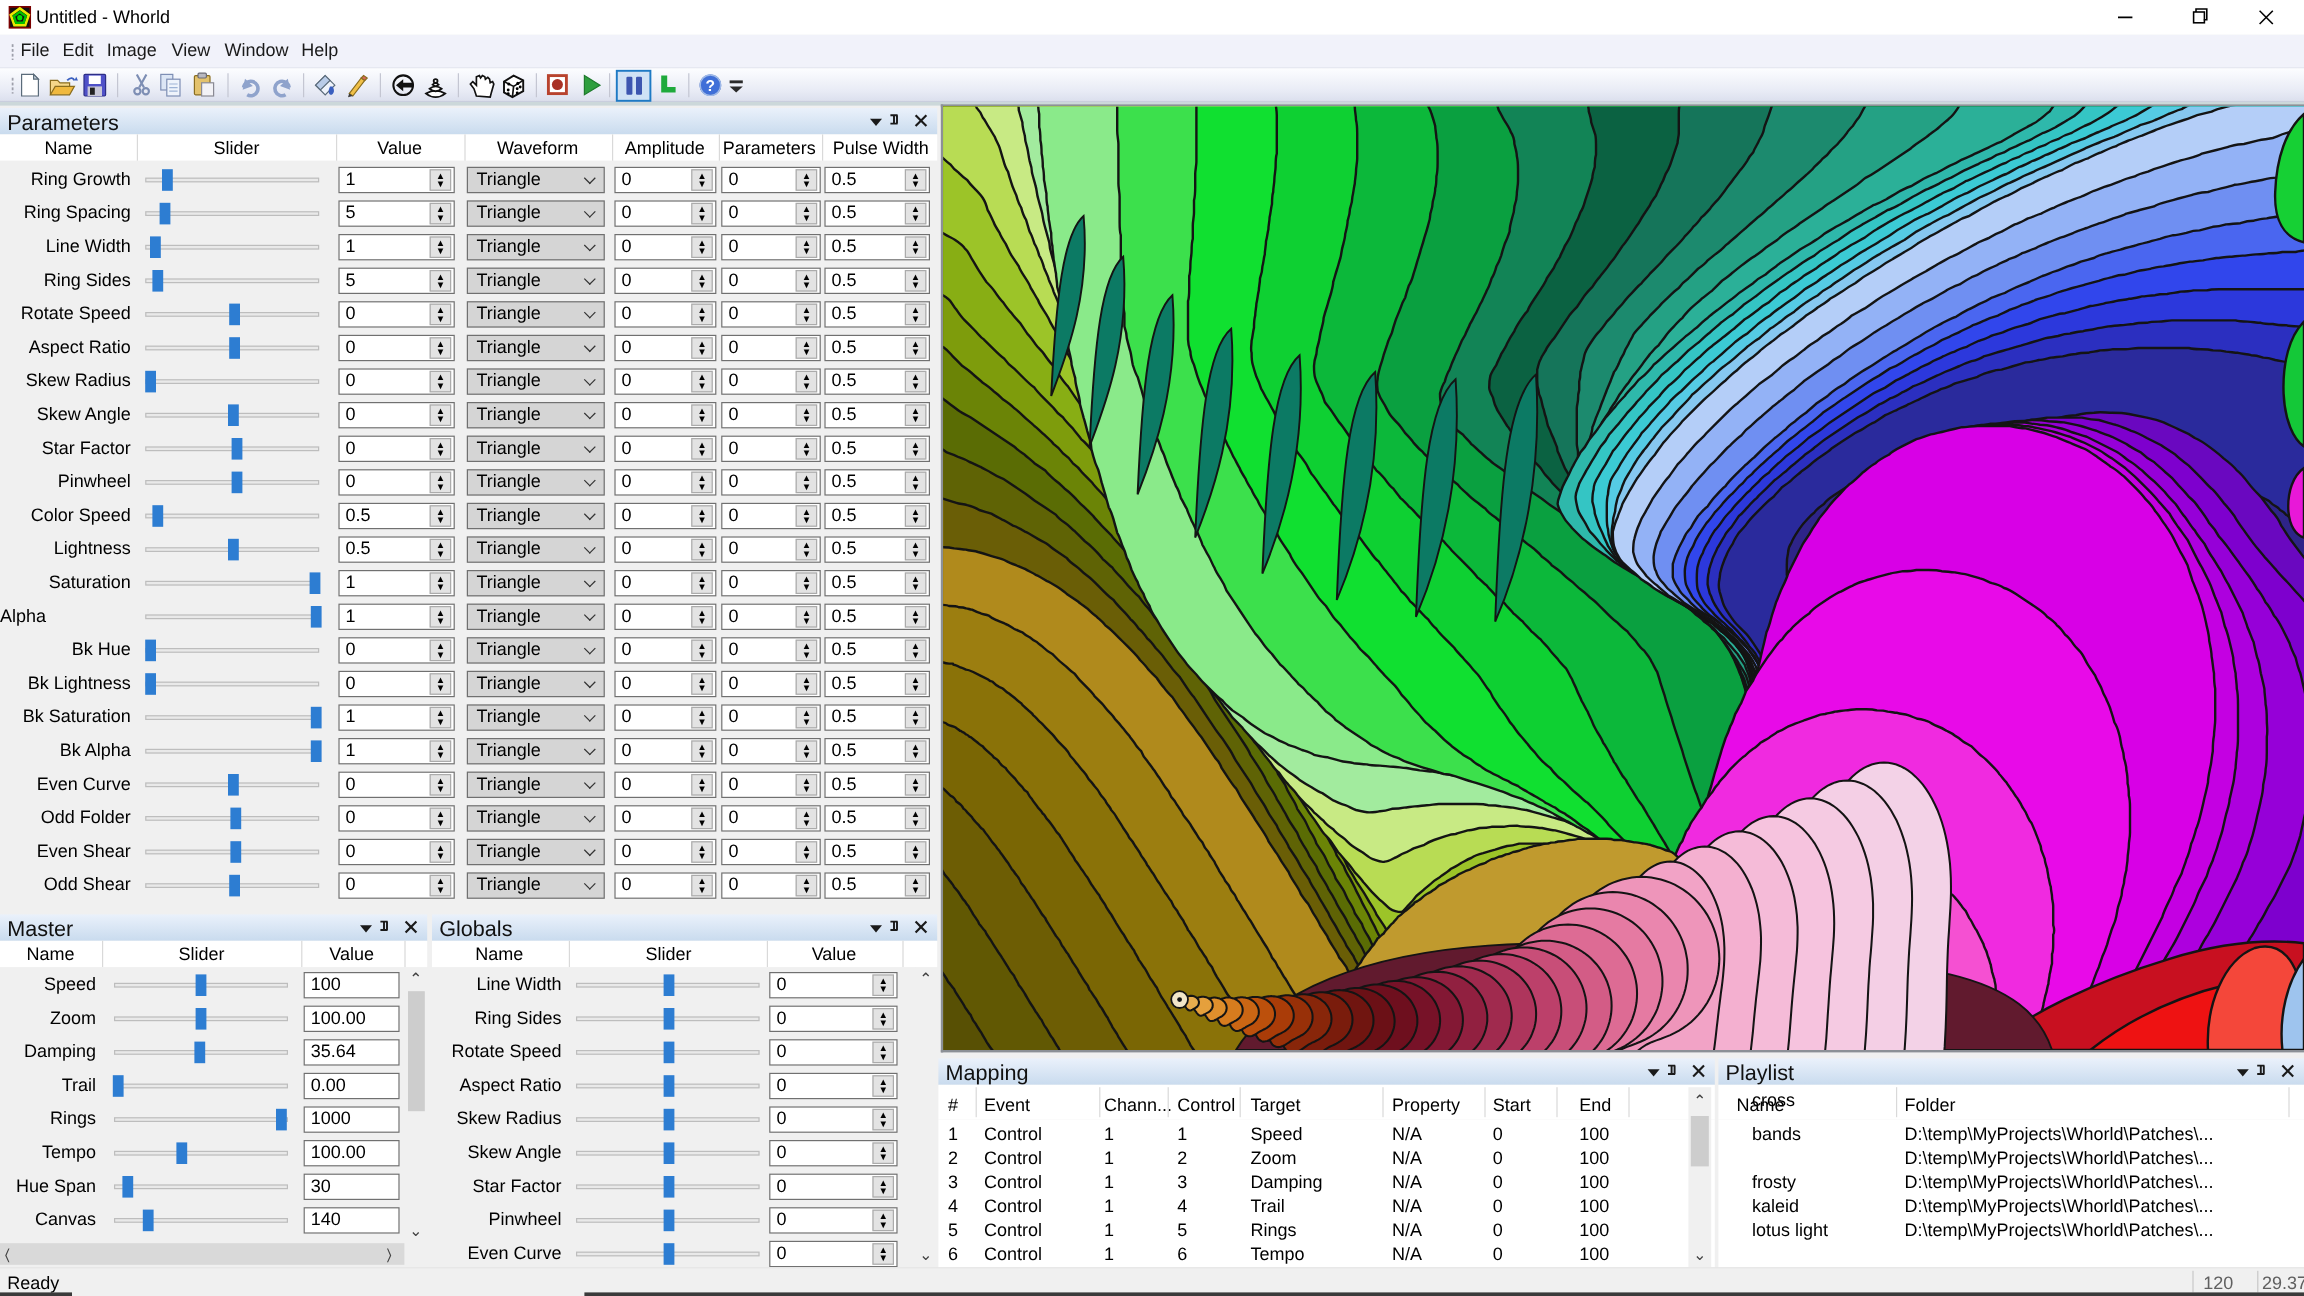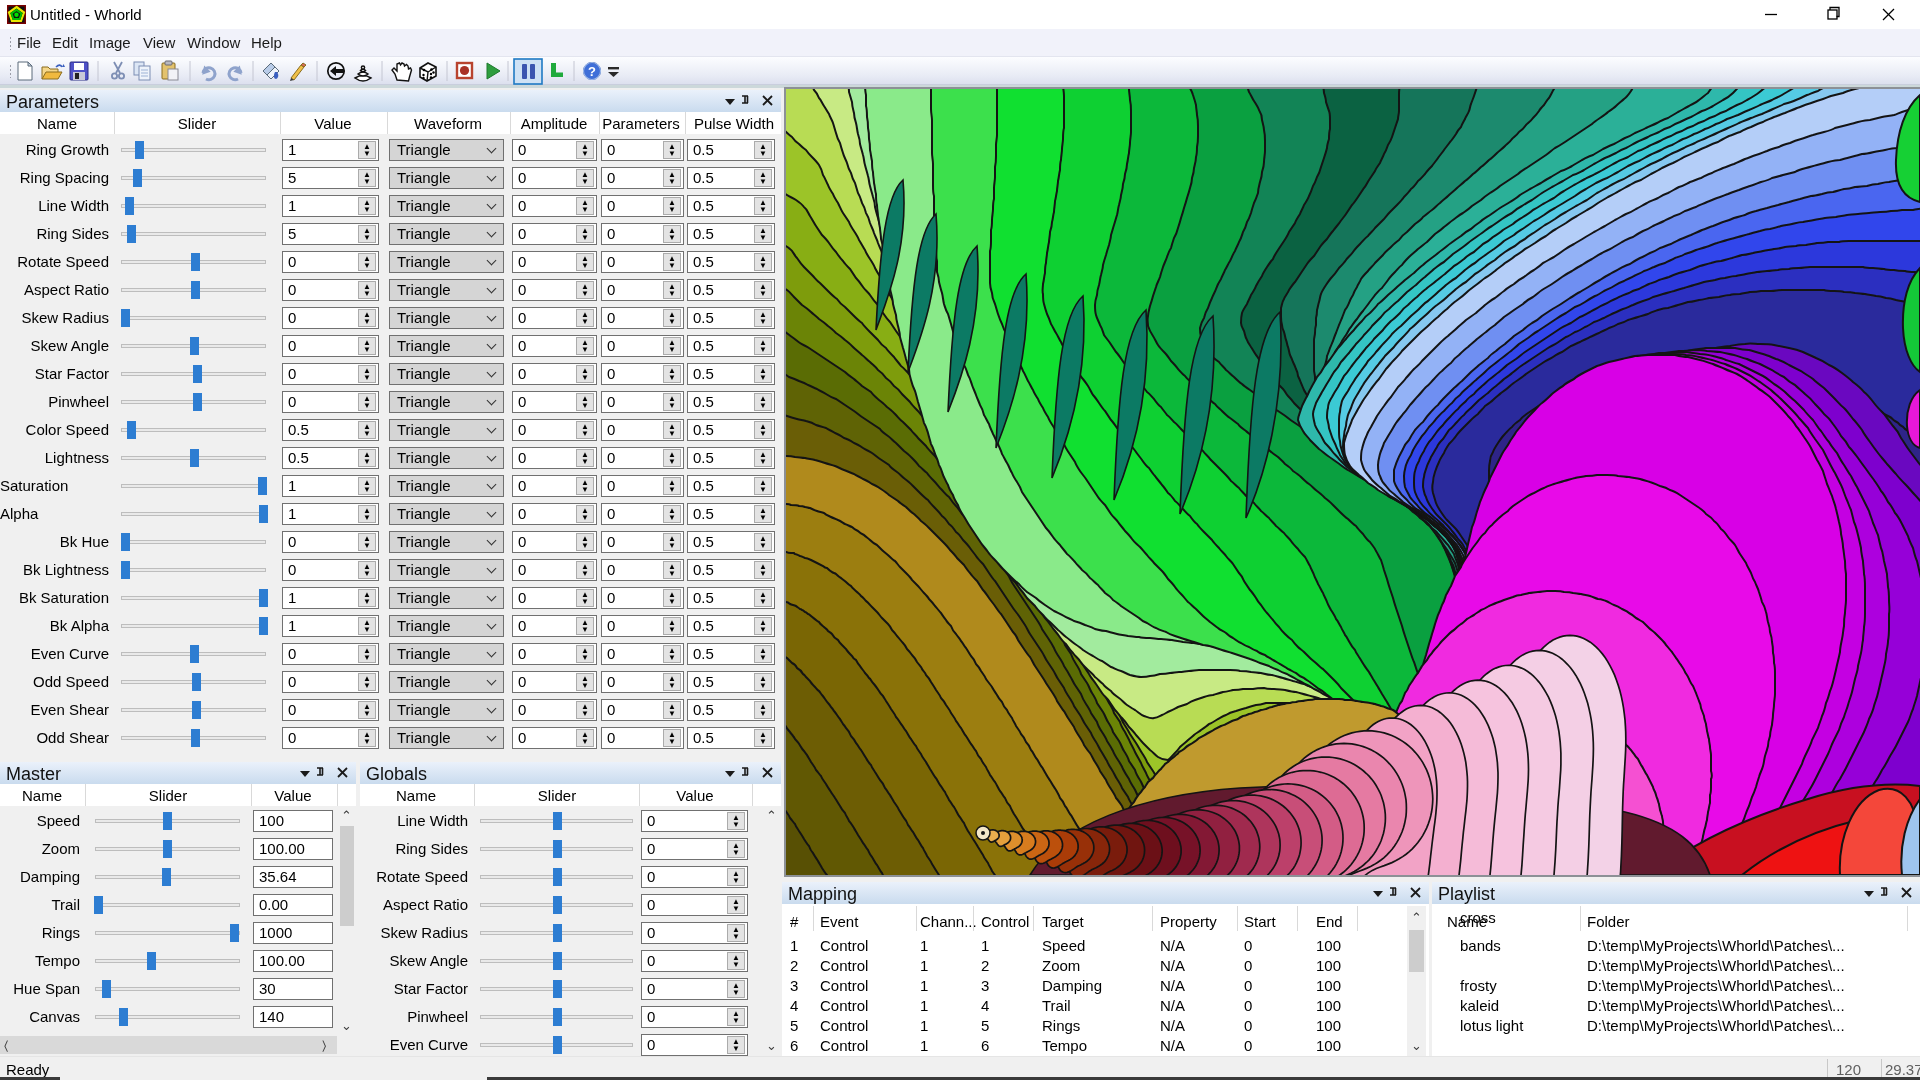--- a/index.html
+++ b/index.html
@@ -602,21 +602,21 @@
       <div class="sb">▼</div>
     </div>
   </div>
 <div class="box" style="left:687px;top:447px;width:88px;height:22px">
     <span class="bt">0.5</span>
     <div class="spin">
       <div class="sa">▲</div>
       <div class="sb">▼</div>
     </div>
   </div>
-<div class="t" style="left:0;top:476px;width:109px;text-align:left">Saturation</div>
+<div class="t" style="left:0;top:476px;width:109px;text-align:right">Saturation</div>
 <div class="track" style="left:121px;top:484px;width:145px"></div>
 <div class="thumb" style="left:258px;top:477px"></div>
 <div class="box" style="left:282px;top:475px;width:97px;height:22px">
     <span class="bt">1</span>
     <div class="spin">
       <div class="sa">▲</div>
       <div class="sb">▼</div>
     </div>
   </div>
 <div class="combo" style="left:389px;top:475px;width:115px;height:22px">
@@ -847,21 +847,21 @@
       <div class="sb">▼</div>
     </div>
   </div>
 <div class="box" style="left:687px;top:643px;width:88px;height:22px">
     <span class="bt">0.5</span>
     <div class="spin">
       <div class="sa">▲</div>
       <div class="sb">▼</div>
     </div>
   </div>
-<div class="t" style="left:0;top:672px;width:109px;text-align:right">Odd Speed</div>
+<div class="t" style="left:0;top:672px;width:109px;text-align:right">Odd Folder</div>
 <div class="track" style="left:121px;top:680px;width:145px"></div>
 <div class="thumb" style="left:192px;top:673px"></div>
 <div class="box" style="left:282px;top:671px;width:97px;height:22px">
     <span class="bt">0</span>
     <div class="spin">
       <div class="sa">▲</div>
       <div class="sb">▼</div>
     </div>
   </div>
 <div class="combo" style="left:389px;top:671px;width:115px;height:22px">

